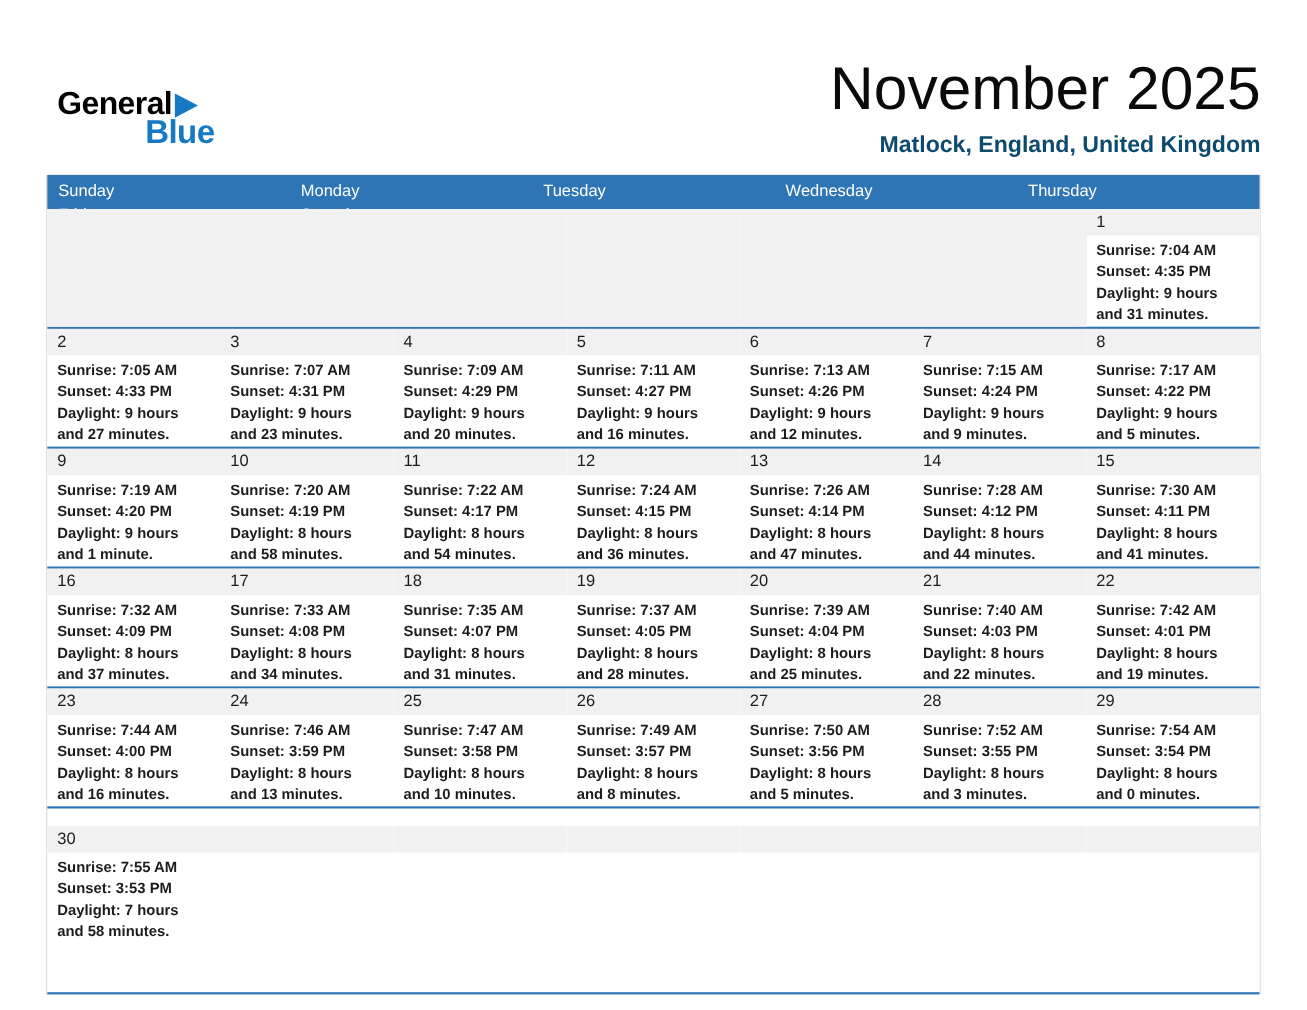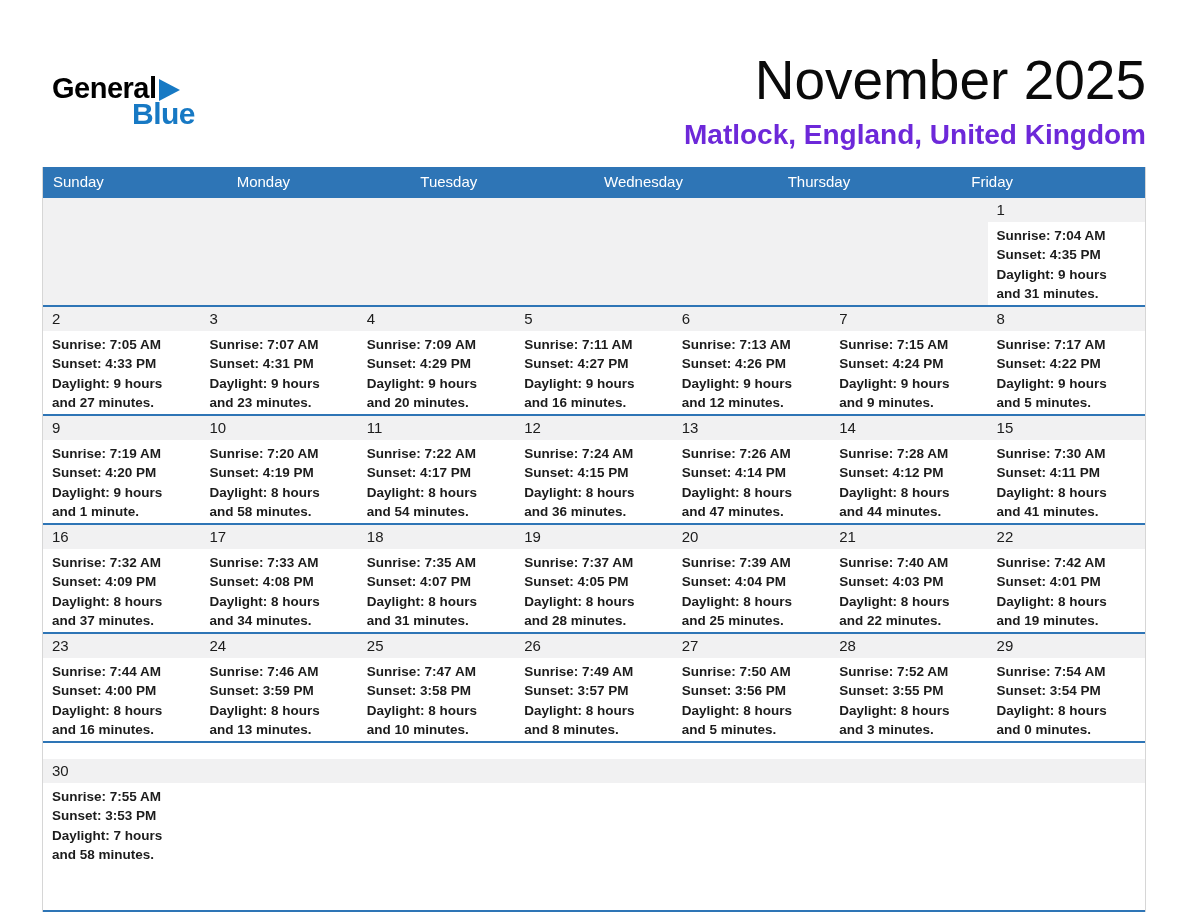--- a/index.html
+++ b/index.html
@@ -8,33 +8,33 @@
     --strip-gray:#F1F1F2;
     --logo-blue:#1779C4;
     --text-dark:#1a1a1a;
   }
   *{box-sizing:border-box;}
   html,body{margin:0;padding:0;}
   body{background:#ffffff;font-family:"Liberation Sans", sans-serif;color:var(--text-dark);}
   .page{width:1188px;height:918px;background:#fff;overflow:hidden;position:relative;}
 
   
-  .top{display:flex;justify-content:space-between;align-items:flex-start;padding:52px 42px 0 42px;}
+  .top{display:flex;justify-content:space-between;align-items:center;padding:52px 42px 0 42px;}
   .logo{margin-top:22px;margin-left:10px;}
   .logo-row{display:flex;align-items:center;}
   .logo-general{font-size:29px;font-weight:700;color:#000;letter-spacing:-0.5px;line-height:1;}
   .logo-flag{width:0;height:0;border-top:11px solid transparent;border-bottom:11px solid transparent;border-left:21px solid var(--logo-blue);margin-left:2px;margin-top:2px;}
   .logo-blue{font-size:30px;font-weight:700;color:var(--logo-blue);letter-spacing:-0.5px;line-height:1;margin:-4px 0 0 80px;}
   .titles{text-align:right;}
   .titles h1{margin:0;font-size:55px;font-weight:400;color:#0a0a0a;line-height:1.05;letter-spacing:0;}
-  .titles h2{margin:10px 0 0 0;font-size:28px;font-weight:700;color:#6d28d9;line-height:1.1;padding-left:21px;}
+  .titles h2{margin:10px 0 0 0;font-size:21px;font-weight:700;color:#0c4a6e;line-height:1.1;padding-left:21px;}
 
   
   .calendar{margin:16px 42px 0 42px;border-left:1px solid #d6d6d6;border-right:1px solid #d6d6d6;}
-  .cal-head{display:grid;grid-template-columns:repeat(6,1fr);background:var(--header-bg);height:31px;}
+  .cal-head{display:grid;grid-template-columns:repeat(5,1fr);background:var(--header-bg);height:31px;}
   .wd{color:#fff;font-size:15px;font-weight:400;padding:7px 0 0 10px;line-height:1;}
 
   .week-row{display:grid;grid-template-columns:repeat(7,1fr);height:109px;border-bottom:2px solid var(--line-blue);background:#fff;}
   .week-row.last{height:153px;margin-top:16px;}
   .day-cell{overflow:hidden;}
   .day-cell.lead-empty{background:var(--strip-gray);}
   .day-num{height:24px;background:var(--strip-gray);padding:4px 0 0 9px;font-size:15px;line-height:1;color:#1c1c1c;}
   .lead-empty .day-num{background:transparent;}
   .day-details{padding:4px 4px 0 9px;font-size:13.5px;line-height:19.5px;color:#1c1c1c;font-weight:bold;}
 </style>

